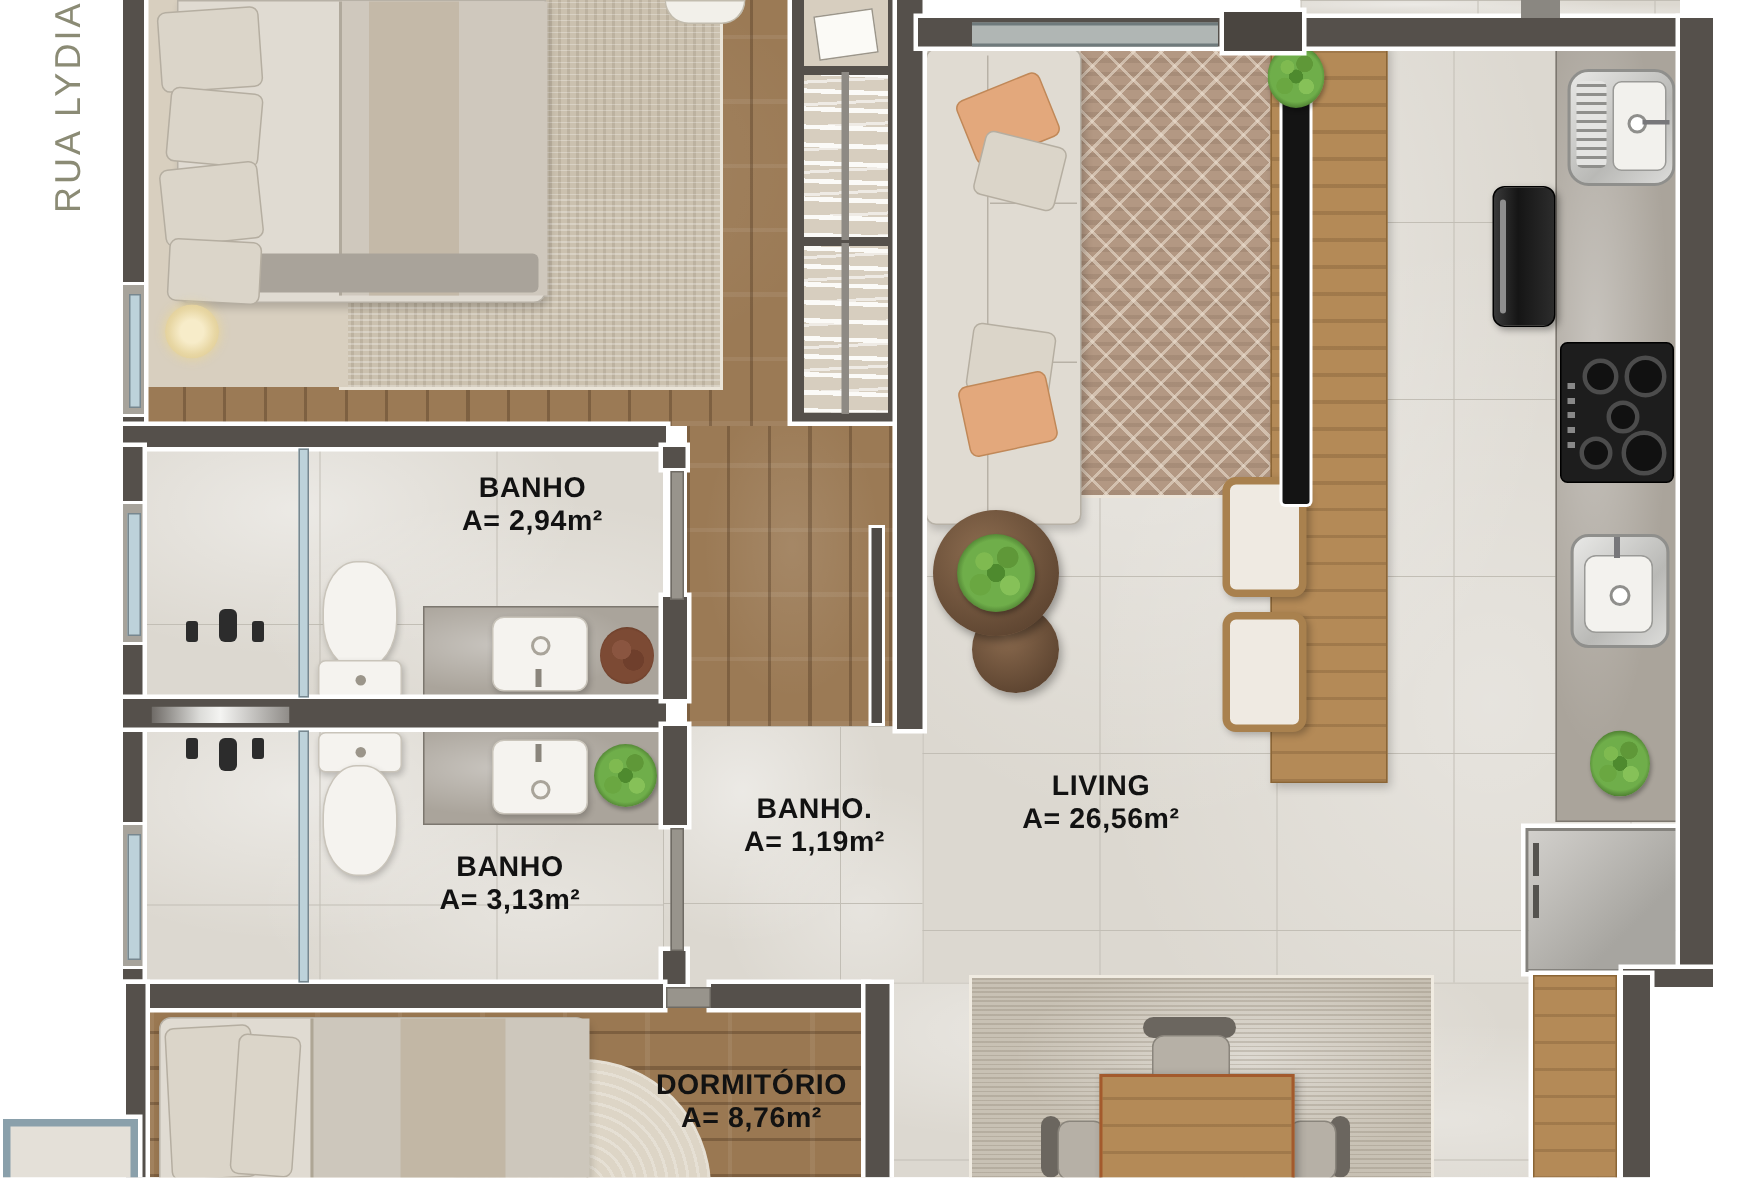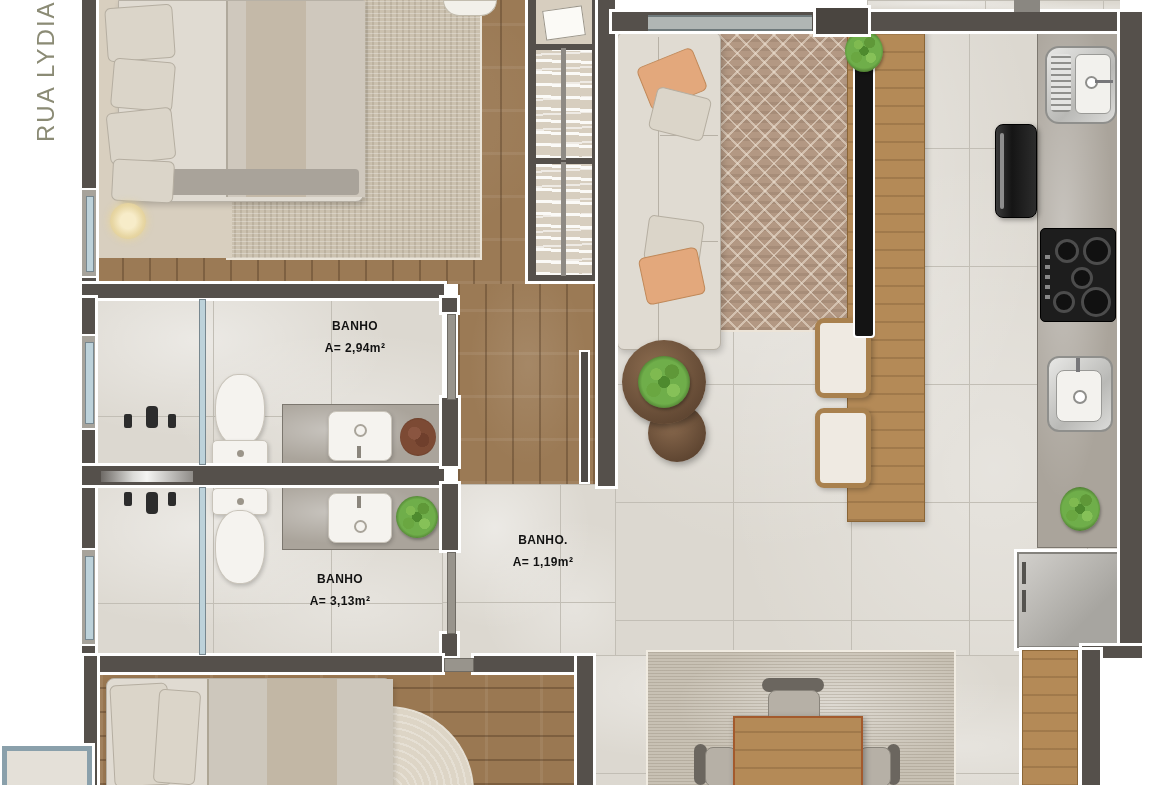--- a/index.html
+++ b/index.html
@@ -70,21 +70,21 @@
       radial-gradient(circle at 62% 58%, #6f3f2c 22%, transparent 23%),
       radial-gradient(circle at 50% 50%, #7c4a34 65%, #5d331f 80%);}
   .hangers{position:absolute;z-index:3;background-color:#d7cebf;
     background-image:repeating-linear-gradient(2deg, #fbfaf7 0 3px, transparent 3px 12px),
                      repeating-linear-gradient(-3deg, rgba(255,255,255,.6) 0 2px, transparent 2px 15px);}
   .rod{position:absolute;z-index:4;background:#8e8a84;}
   .fixture{position:absolute;z-index:4;background:#2c2c2c;border-radius:2px;}
   .burner{position:absolute;border:3px solid #4c4c4c;border-radius:50%;background:#111;}
   
   .lbl{position:absolute;z-index:9;text-align:center;font-weight:700;color:#121212;
-       font-size:12px;line-height:18px;letter-spacing:.4px;}
+       font-size:19px;line-height:18px;letter-spacing:.4px;}
   .lbl .area{margin-top:4px;}
   .street{position:absolute;z-index:2;color:#8b8b75;font-size:24px;letter-spacing:2px;
           transform:rotate(-90deg);transform-origin:0 0;white-space:nowrap;}
 </style>
 </head>
 <body>
 
 <div id="plan">
 
   <div class="street" style="left:32px;top:142px;">RUA LYDIA</div>
@@ -280,14 +280,22 @@
     <div class="area">A= 2,94m²</div>
   </div>
   <div class="lbl" style="left:255px;top:570px;width:170px;">
     <div>BANHO</div>
     <div class="area">A= 3,13m²</div>
   </div>
   <div class="lbl" style="left:468px;top:531px;width:150px;">
     <div>BANHO.</div>
     <div class="area">A= 1,19m²</div>
   </div>
+  <div class="lbl" style="left:654px;top:516px;width:160px;">
+    <div>LIVING</div>
+    <div class="area">A= 26,56m²</div>
+  </div>
+  <div class="lbl" style="left:411px;top:715px;width:180px;">
+    <div>DORMITÓRIO</div>
+    <div class="area">A= 8,76m²</div>
+  </div>
 
 </div>
 
 </body></html>

